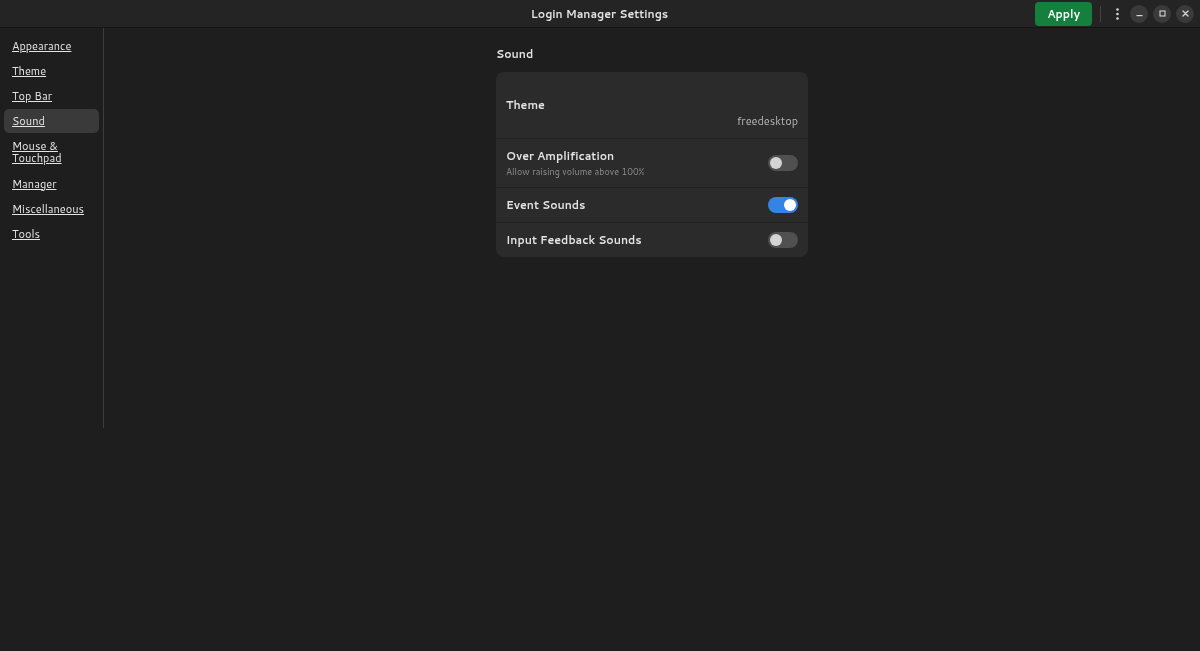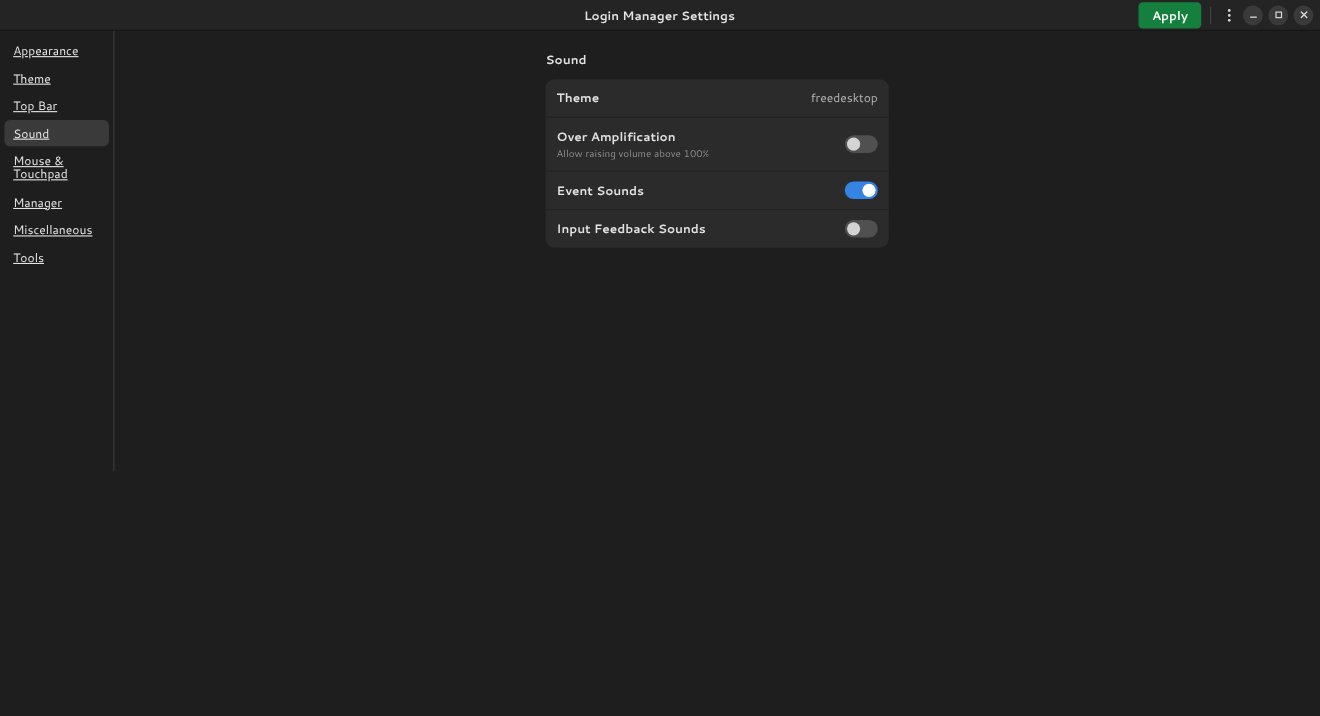--- a/index.html
+++ b/index.html
@@ -116,21 +116,21 @@
     display: flex;
     align-items: center;
     padding: 9px 10px;
     border-bottom: 1px solid #222222;
     min-height: 34px;
   }
   .list-row:last-child { border-bottom: none; }
   .row-label { font-size: 11px; color: #e4e4e4; font-weight: bold; }
   .row-sub { font-size: 9px; color: #8e8e8e; margin-top: 1px; }
   .row-text { flex: 1; display: flex; flex-direction: column; }
-  .row-value { font-size: 11px; color: #b5b5b5; }
+  .row-value { font-size: 11px; color: #b5b5b5; margin-top: 32px; }
 
   
   .switch {
     width: 30px; height: 16px;
     border-radius: 8px;
     background: #505050;
     position: relative;
     cursor: pointer;
     flex-shrink: 0;
   }

